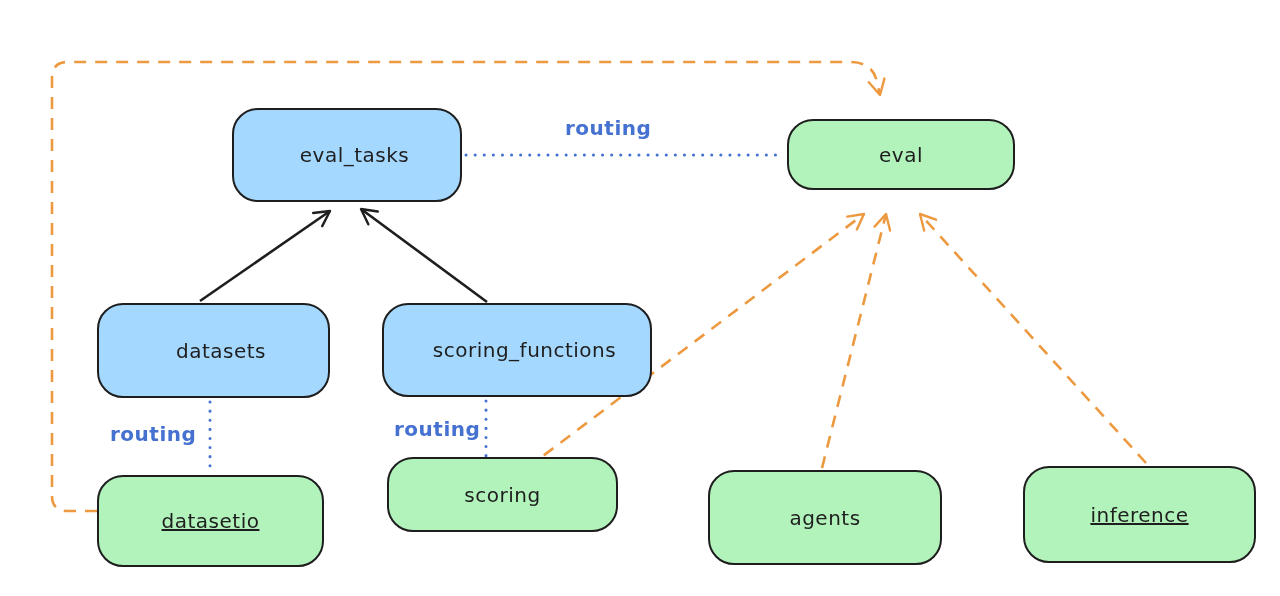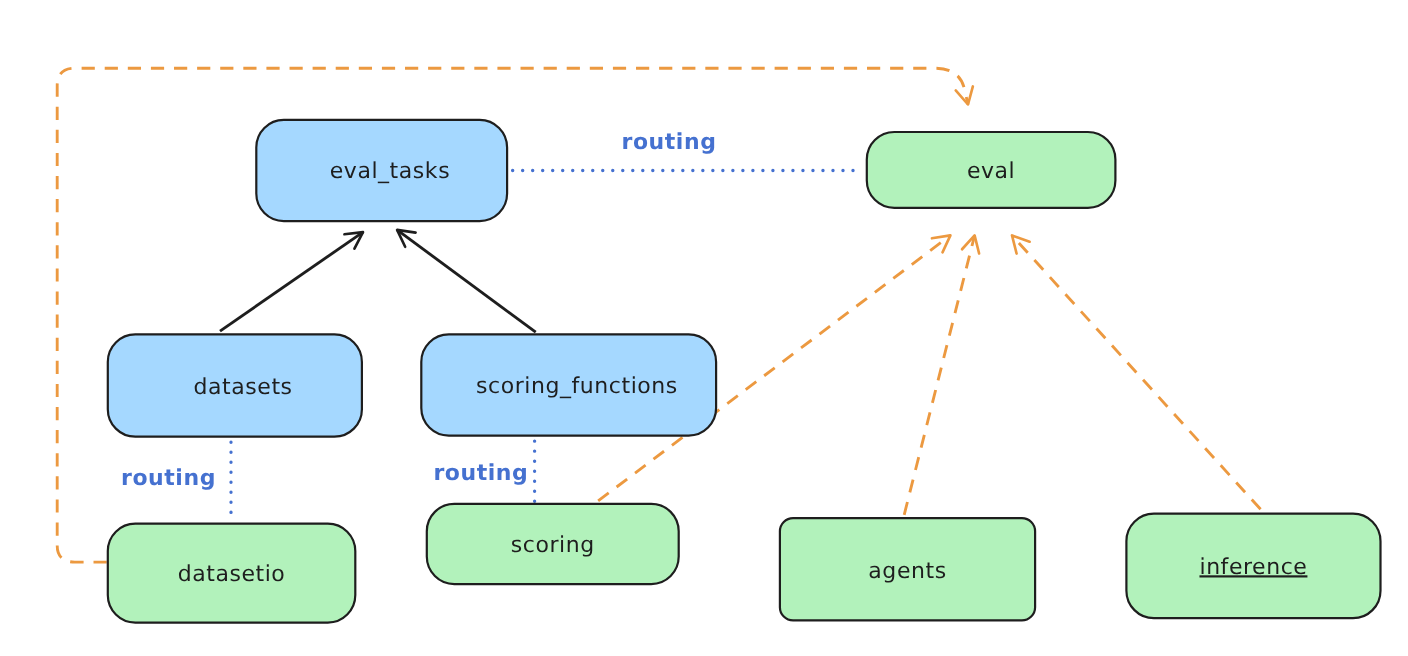--- a/index.html
+++ b/index.html
@@ -43,23 +43,23 @@
     font-weight: 700;
     letter-spacing: 0.5px;
     white-space: nowrap;
   }
 
   
   #node-eval_tasks        { left: 232px;  top: 108px; width: 230px; height: 94px; }
   #node-eval              { left: 787px;  top: 119px; width: 228px; height: 71px; }
   #node-datasets          { left: 97px;   top: 303px; width: 233px; height: 95px; }
   #node-scoring_functions { left: 382px;  top: 303px; width: 270px; height: 94px; }
-  #node-datasetio         { left: 97px;   top: 475px; width: 227px; height: 92px; }
+  #node-datasetio         { left: 97px;   top: 475px; width: 227px; height: 92px; text-decoration: underline; }
   #node-scoring           { left: 387px;  top: 457px; width: 231px; height: 75px; }
-  #node-agents            { left: 708px;  top: 470px; width: 234px; height: 95px; border-radius: 13px; }
+  #node-agents            { left: 708px;  top: 470px; width: 234px; height: 95px; }
   #node-inference         { left: 1023px; top: 466px; width: 233px; height: 97px; text-decoration: underline; }
 
   
   #label-routing-top      { left: 565px; top: 116px; width: 124px; }
   #label-routing-datasets { left: 110px; top: 422px; width: 86px;  }
   #label-routing-scoring  { left: 394px; top: 417px; width: 86px;  }
 </style>
 </head>
 <body>
 

